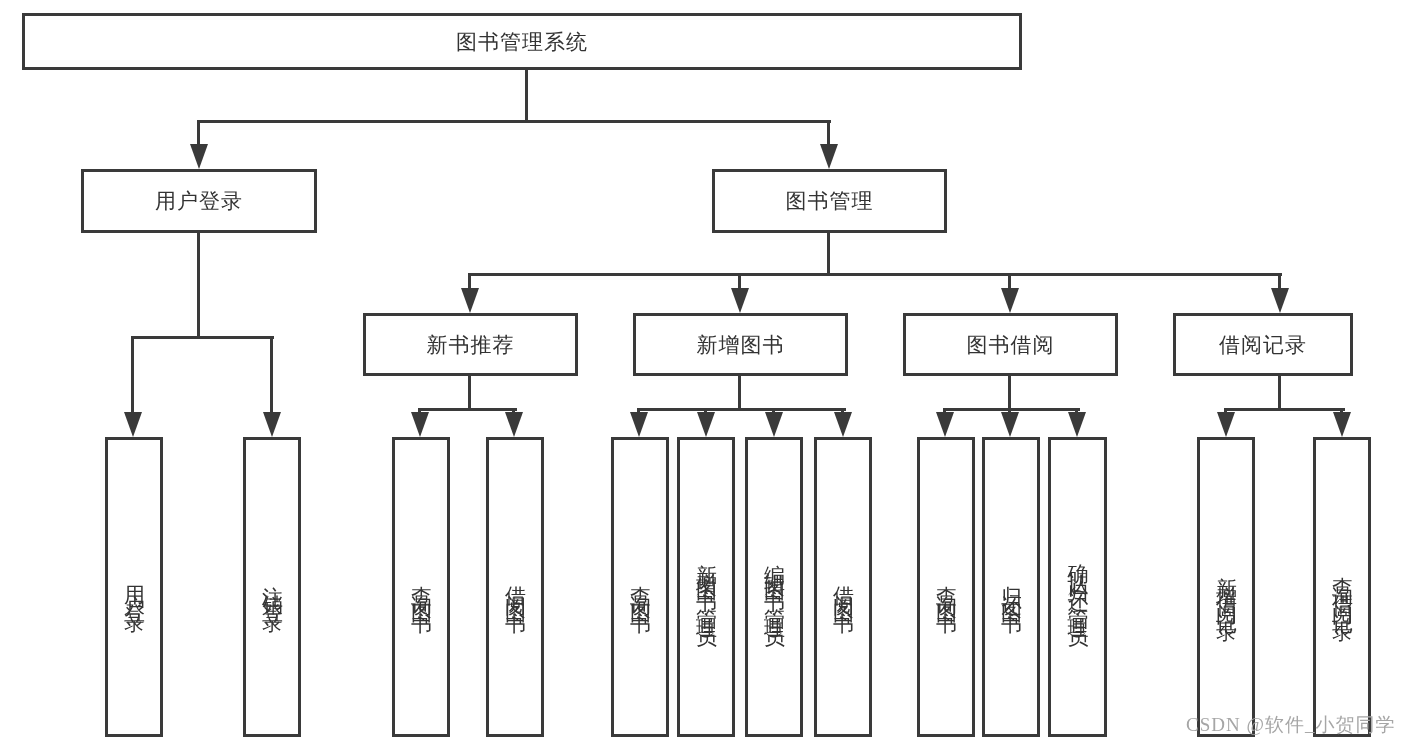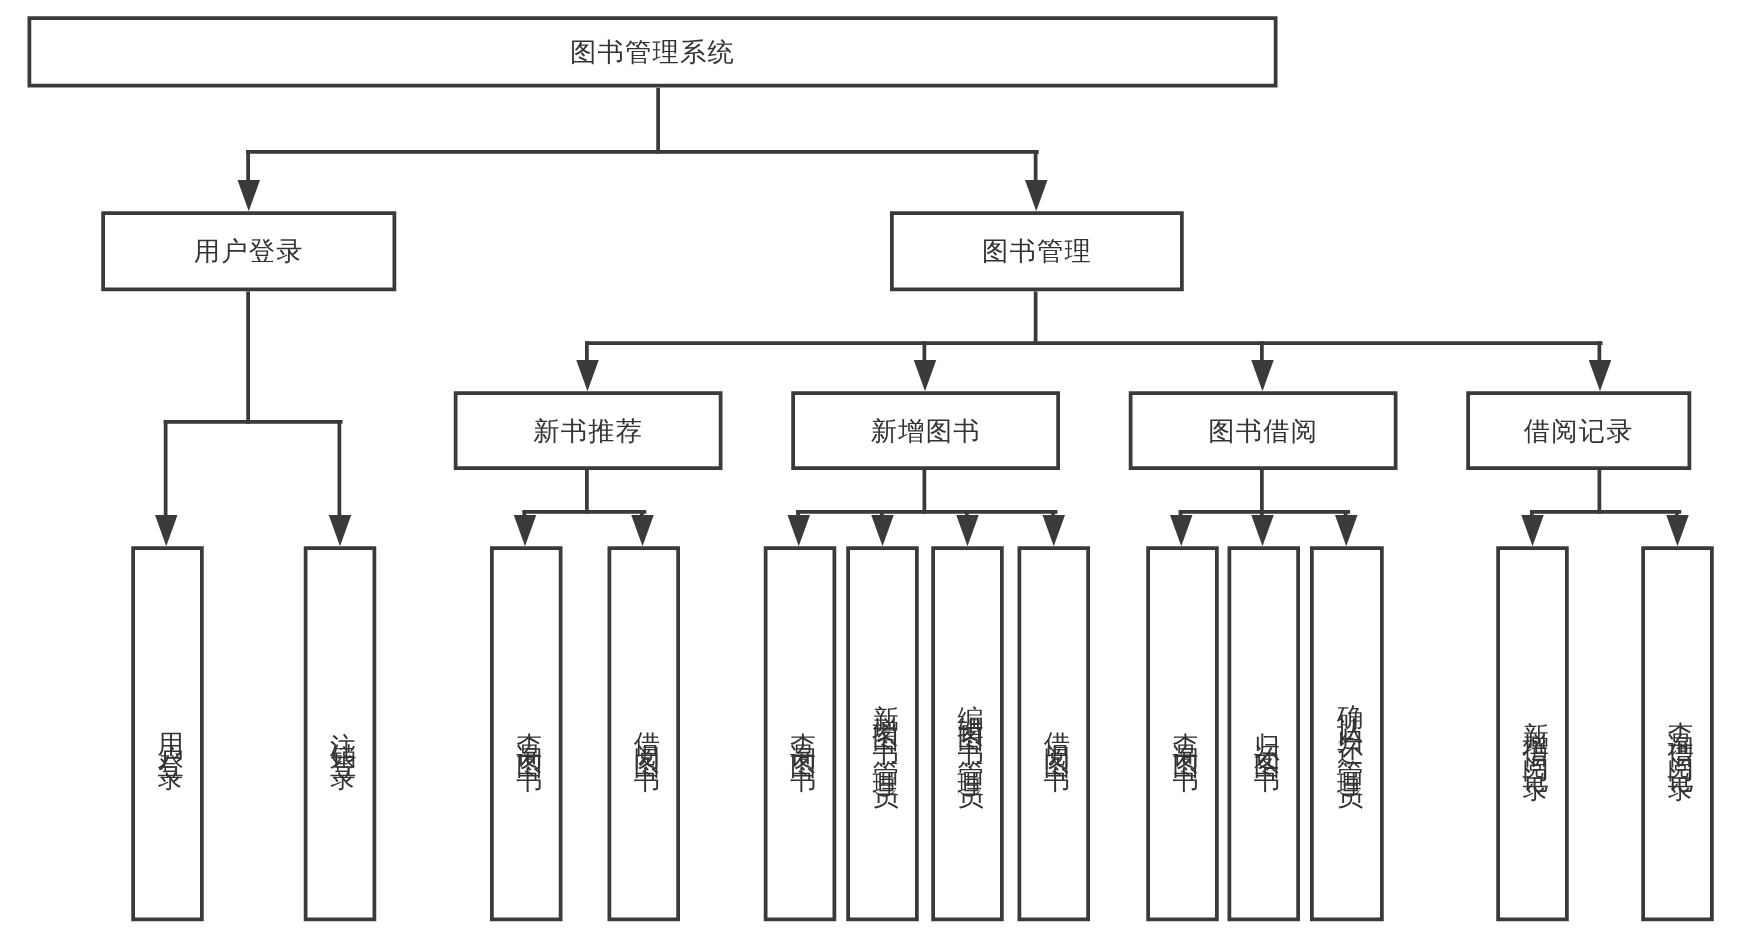--- a/index.html
+++ b/index.html
@@ -1,20 +1,20 @@
 <!DOCTYPE html>
 <html><head>
 <meta charset="utf-8">
 <style>
   html,body{margin:0;padding:0;background:#ffffff;}
   .canvas{
     position:relative;
     width:1405px;height:747px;
     background:#ffffff;
-    font-family:Liberation Mono, monospace;
+    font-family:Liberation Serif, serif;
     overflow:hidden;
     border-radius:31px;
   }
   
   .hbox{
     position:absolute;
     box-sizing:border-box;
     border:3px solid #3a3a3a;
     background:#ffffff;
     display:flex;align-items:center;justify-content:center;
@@ -187,14 +187,15 @@
     <span class="vlabel">确认归还（管理员）</span>
   </div>
 
   <div class="vbox" style="left:1197px">
     <span class="vlabel">新增借阅记录</span>
   </div>
   <div class="vbox" style="left:1313px">
     <span class="vlabel">查询借阅记录</span>
   </div>
 
+  <div class="watermark">CSDN @软件_小贺同学</div>
 
 </div>
 
 </body></html>

